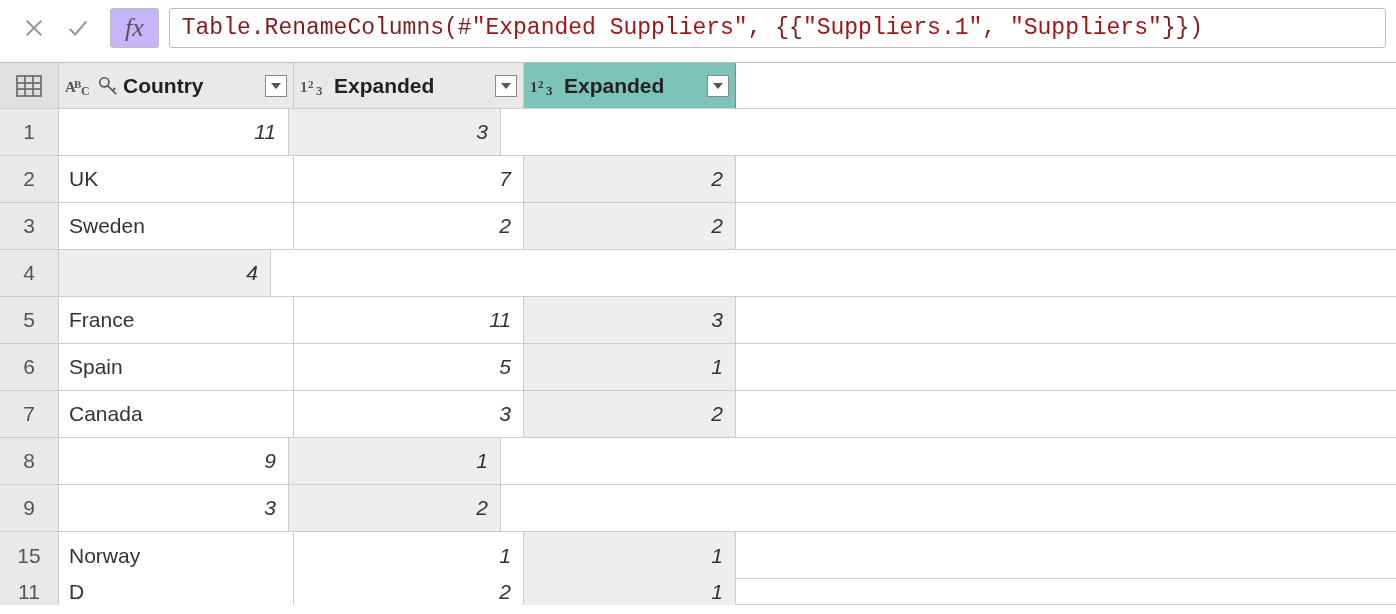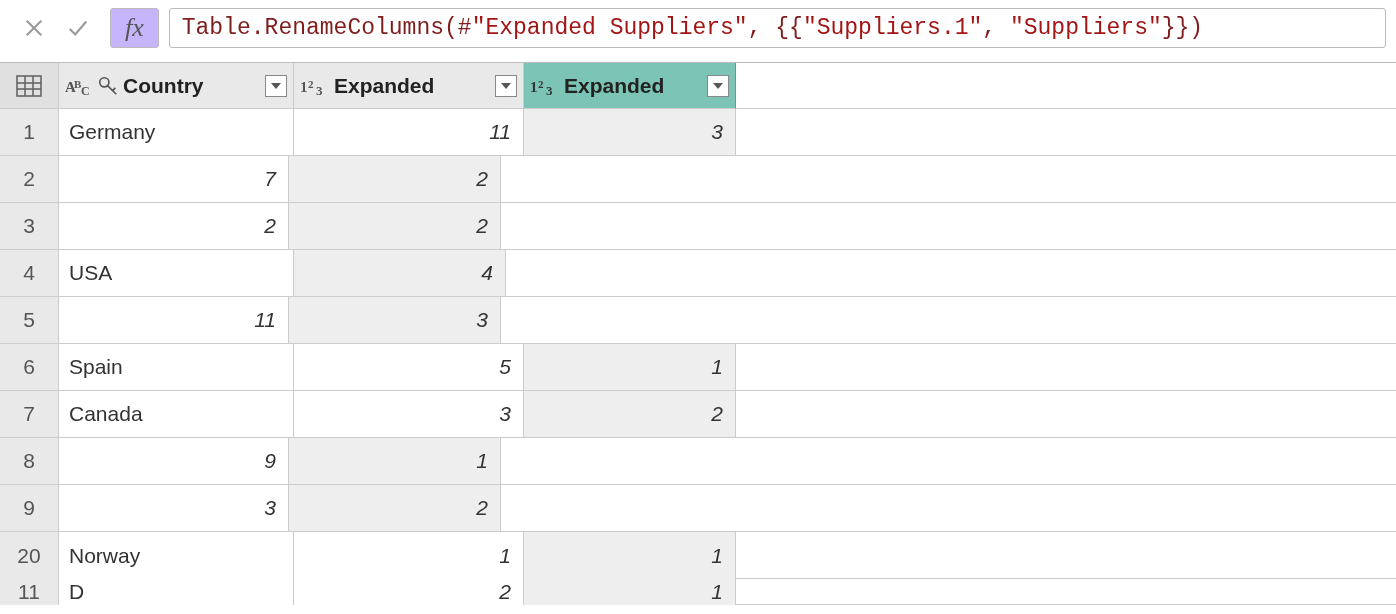--- a/index.html
+++ b/index.html
@@ -230,45 +230,46 @@
         </span>
       </div>
     </div>
 
     <div class="c-rest"></div>
   </div>
 
   <div id="rows-host">
       <div class="row">
         <div class="cell c-num">1</div>
-        <div class="cell c-country">Germany</div>
         <div class="cell c-customers">11</div>
         <div class="cell c-suppliers">3</div>
         <div class="c-rest"></div>
       </div>
       <div class="row">
         <div class="cell c-num">2</div>
+        <div class="cell c-country">UK</div>
         <div class="cell c-customers">7</div>
         <div class="cell c-suppliers">2</div>
         <div class="c-rest"></div>
       </div>
       <div class="row">
         <div class="cell c-num">3</div>
+        <div class="cell c-country">Sweden</div>
         <div class="cell c-customers">2</div>
         <div class="cell c-suppliers">2</div>
         <div class="c-rest"></div>
       </div>
       <div class="row">
         <div class="cell c-num">4</div>
-        <div class="cell c-country">USA</div>
         <div class="cell c-suppliers">4</div>
         <div class="c-rest"></div>
       </div>
       <div class="row">
         <div class="cell c-num">5</div>
+        <div class="cell c-country">France</div>
         <div class="cell c-customers">11</div>
         <div class="cell c-suppliers">3</div>
         <div class="c-rest"></div>
       </div>
       <div class="row">
         <div class="cell c-num">6</div>
         <div class="cell c-country">Spain</div>
         <div class="cell c-customers">5</div>
         <div class="cell c-suppliers">1</div>
         <div class="c-rest"></div>
@@ -286,21 +287,21 @@
         <div class="cell c-suppliers">1</div>
         <div class="c-rest"></div>
       </div>
       <div class="row">
         <div class="cell c-num">9</div>
         <div class="cell c-customers">3</div>
         <div class="cell c-suppliers">2</div>
         <div class="c-rest"></div>
       </div>
       <div class="row">
-        <div class="cell c-num">20</div>
+        <div class="cell c-num">15</div>
         <div class="cell c-country">Norway</div>
         <div class="cell c-customers">1</div>
         <div class="cell c-suppliers">1</div>
         <div class="c-rest"></div>
       </div>
     </div>
 
   <div class="row partial">
     <div class="cell c-num">11</div>
     <div class="cell c-country">D</div>

